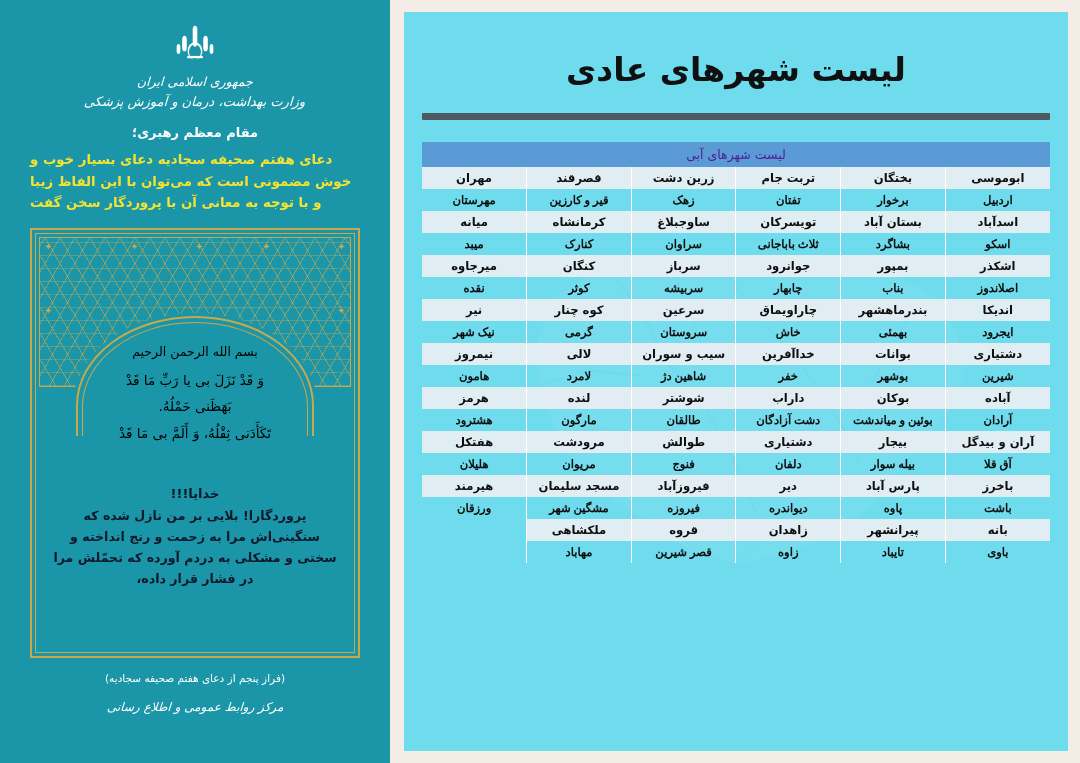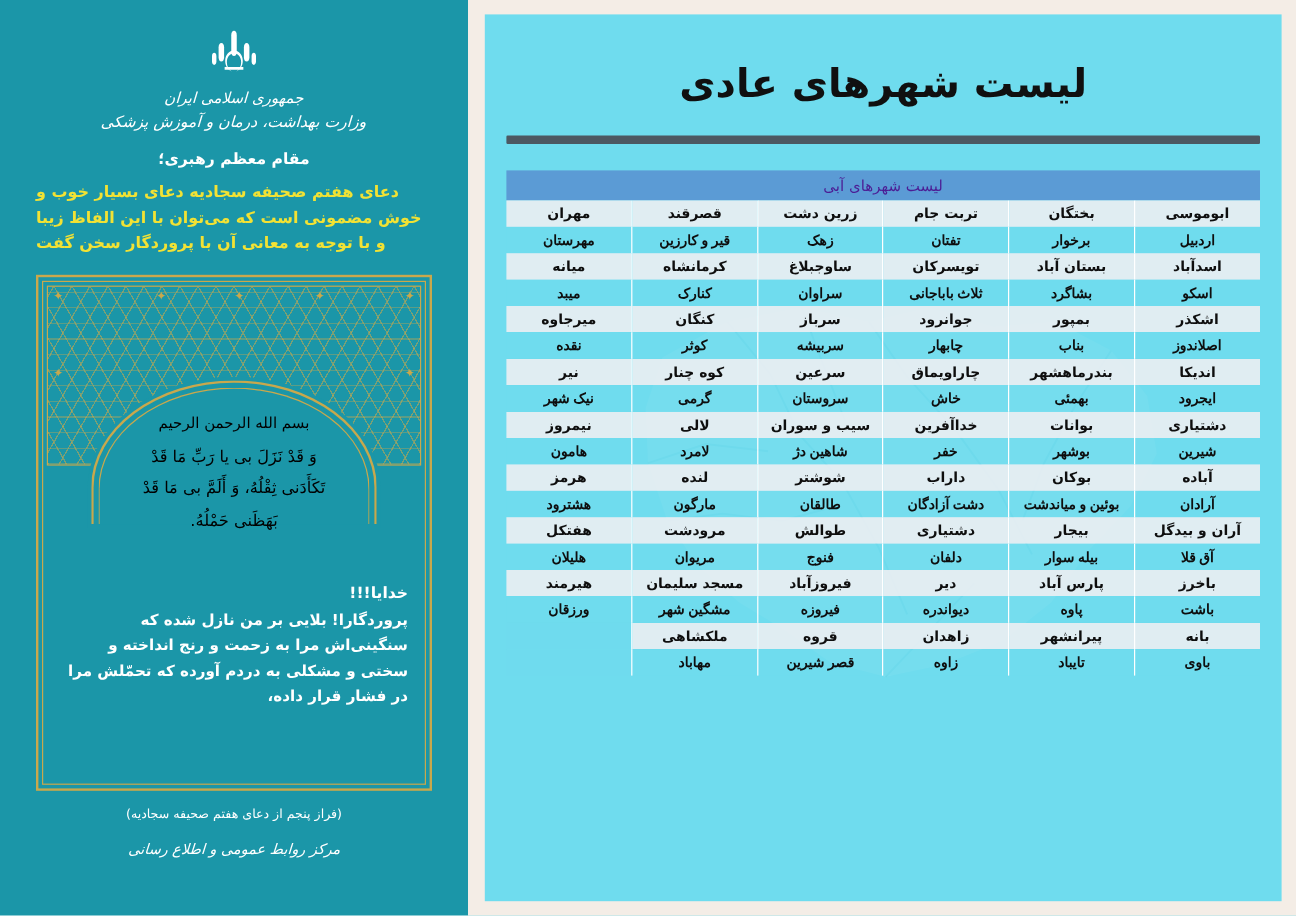--- a/index.html
+++ b/index.html
@@ -148,22 +148,22 @@
   }
   .arabic-bismillah {
     font-size: 12.5px;
     margin-bottom: 3px;
   }
 
   .persian-translation {
     position: absolute;
     top: 255px;
     left: 20px; right: 20px;
-    text-align: right;
-    color: #ffffff;
+    text-align: center;
+    color: #0f172a;
     font-size: 12.6px;
     font-weight: bold;
     line-height: 1.66;
   }
   .khodaya {
     font-size: 13px;
     margin-bottom: 2px;
   }
 
   .source-note {
@@ -291,22 +291,22 @@
     <span class="corner-plus" style="right:14px; top:14px;">✦</span>
     <span class="corner-plus" style="left:14px;  top:78px;">✦</span>
     <span class="corner-plus" style="right:14px; top:78px;">✦</span>
     <span class="corner-plus" style="left:100px; top:14px;">✦</span>
     <span class="corner-plus" style="left:165px; top:14px;">✦</span>
     <span class="corner-plus" style="left:232px; top:14px;">✦</span>
 
     <div class="arabic-text">
       <div class="arabic-bismillah">بسم الله الرحمن الرحیم</div>
       <div>وَ قَدْ نَزَلَ بی یا رَبِّ مَا قَدْ</div>
+      <div>بَهَظَنی حَمْلُهُ.</div>
       <div>تَكَأَدَنی ثِقْلُهُ، وَ أَلَمَّ بی مَا قَدْ</div>
-      <div>بَهَظَنی حَمْلُهُ.</div>
     </div>
 
     <div class="persian-translation">
       <div class="khodaya">خدایا!!!</div>
       <div>پروردگارا! بلایی بر من نازل شده که سنگینی‌اش مرا به زحمت و رنج انداخته و سختی و مشکلی به دردم آورده که تحمّلش مرا در فشار قرار داده،</div>
     </div>
   </div>
 
   <div class="source-note">(فراز پنجم از دعای هفتم صحیفه سجادیه)</div>
   <div class="pr-signature">مرکز روابط عمومی و اطلاع رسانی</div>

